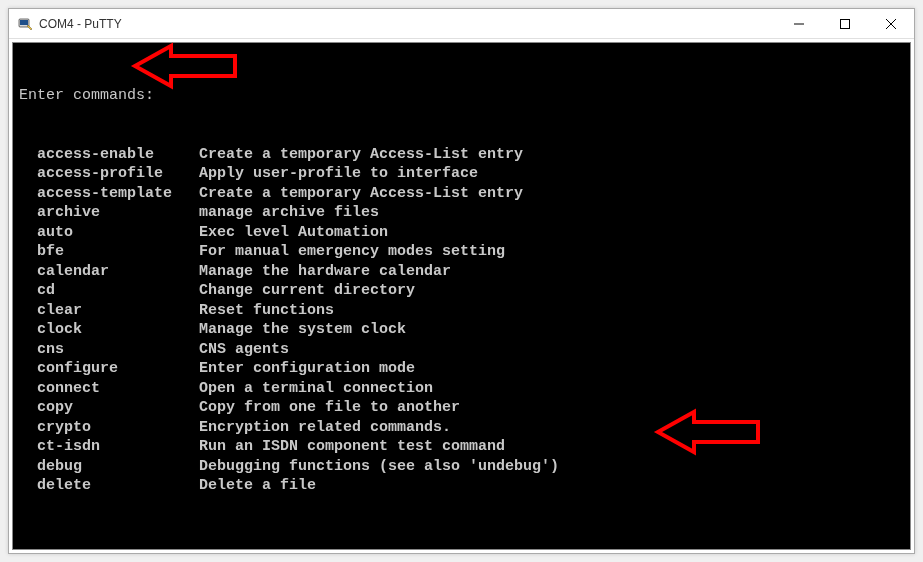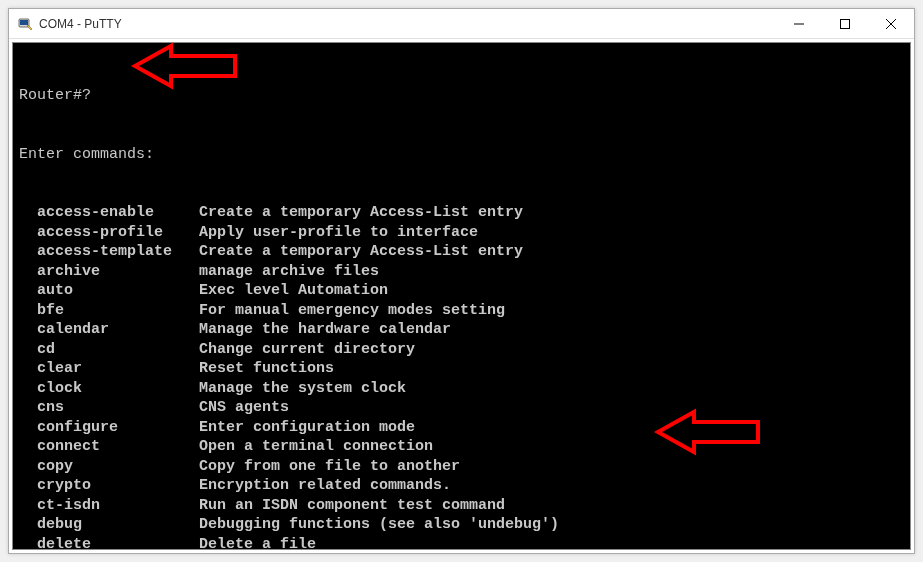--- a/index.html
+++ b/index.html
@@ -118,21 +118,20 @@
       <button class="win-btn close">
         <svg width="10" height="10" viewBox="0 0 10 10">
             <line x1="0" y1="0" x2="10" y2="10" stroke="#000" stroke-width="1"></line>
             <line x1="10" y1="0" x2="0" y2="10" stroke="#000" stroke-width="1"></line>
           </svg>
       </button>
     </div>
   </div>
 
   <div class="terminal">
-    <div class="term-line">Router#?</div>
     <div class="term-line">Enter commands:</div>
     <div id="cmd-list"><div class="cmd-row"><span class="cmd-name">access-enable</span><span class="cmd-desc">Create a temporary Access-List entry</span></div><div class="cmd-row"><span class="cmd-name">access-profile</span><span class="cmd-desc">Apply user-profile to interface</span></div><div class="cmd-row"><span class="cmd-name">access-template</span><span class="cmd-desc">Create a temporary Access-List entry</span></div><div class="cmd-row"><span class="cmd-name">archive</span><span class="cmd-desc">manage archive files</span></div><div class="cmd-row"><span class="cmd-name">auto</span><span class="cmd-desc">Exec level Automation</span></div><div class="cmd-row"><span class="cmd-name">bfe</span><span class="cmd-desc">For manual emergency modes setting</span></div><div class="cmd-row"><span class="cmd-name">calendar</span><span class="cmd-desc">Manage the hardware calendar</span></div><div class="cmd-row"><span class="cmd-name">cd</span><span class="cmd-desc">Change current directory</span></div><div class="cmd-row"><span class="cmd-name">clear</span><span class="cmd-desc">Reset functions</span></div><div class="cmd-row"><span class="cmd-name">clock</span><span class="cmd-desc">Manage the system clock</span></div><div class="cmd-row"><span class="cmd-name">cns</span><span class="cmd-desc">CNS agents</span></div><div class="cmd-row"><span class="cmd-name">configure</span><span class="cmd-desc">Enter configuration mode</span></div><div class="cmd-row"><span class="cmd-name">connect</span><span class="cmd-desc">Open a terminal connection</span></div><div class="cmd-row"><span class="cmd-name">copy</span><span class="cmd-desc">Copy from one file to another</span></div><div class="cmd-row"><span class="cmd-name">crypto</span><span class="cmd-desc">Encryption related commands.</span></div><div class="cmd-row"><span class="cmd-name">ct-isdn</span><span class="cmd-desc">Run an ISDN component test command</span></div><div class="cmd-row"><span class="cmd-name">debug</span><span class="cmd-desc">Debugging functions (see also 'undebug')</span></div><div class="cmd-row"><span class="cmd-name">delete</span><span class="cmd-desc">Delete a file</span></div></div>
     
   </div>
 
 </div>
 
 <div class="arrow" style="left:135px; top:42px;">
   <svg width="110" height="48">
     <path d="M0,24 L36,4 L36,14 L100,14 L100,34 L36,34 L36,44 Z" fill="none" stroke="#ff0000" stroke-width="4" stroke-linejoin="miter"></path>

